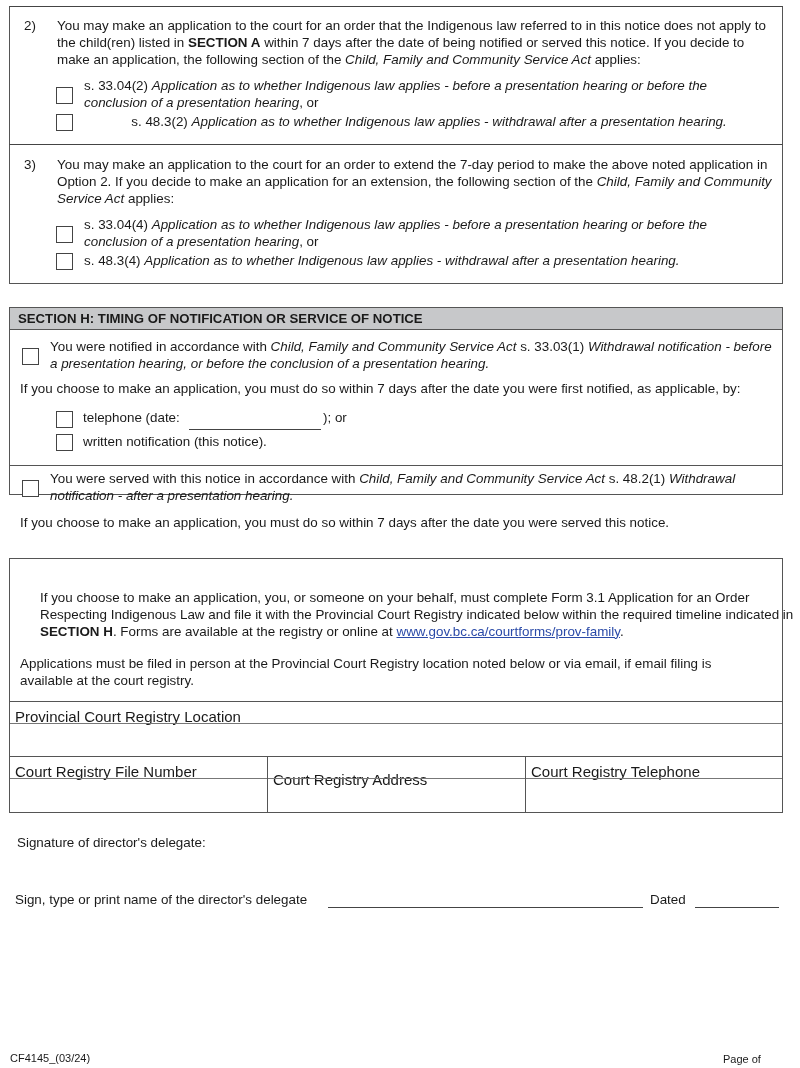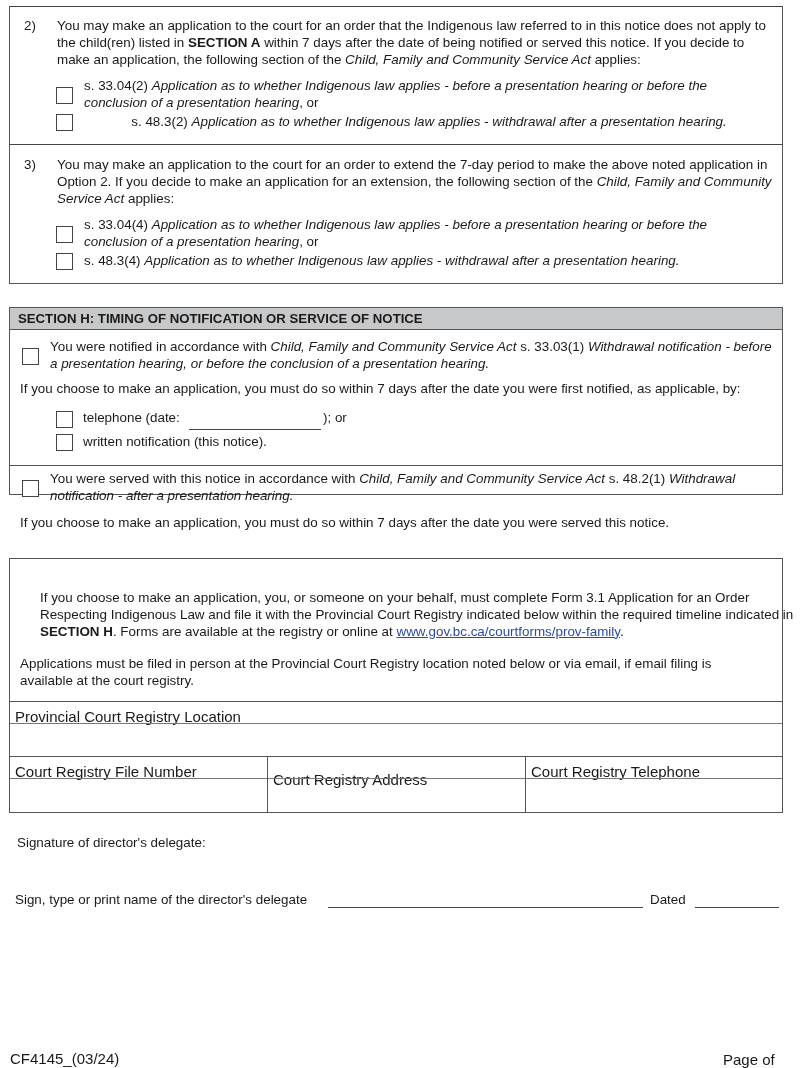--- a/index.html
+++ b/index.html
@@ -36,21 +36,21 @@
   }
   .sec-header {
     height: 22px; background: #c7c8ca; border-bottom: 1px solid #555;
     font-weight: bold; font-size: 13.2px; line-height: 22px; padding-left: 8px;
     color: #1a1a1a;
   }
   .divider { position: absolute; left: 0; right: 0; height: 0; border-top: 1px solid #555; }
   .vdiv { position: absolute; top: 0; bottom: 0; width: 0; border-left: 1px solid #555; }
   .field-label { position: absolute; font-size: 15px; line-height: 14px; color: #1a1a1a; }
   .link { color: #2a4aa8; text-decoration: underline; }
-  .small { font-size: 15px; line-height: 11px; }
+  .small { font-size: 11px; line-height: 11px; }
 </style>
 </head>
 <body>
 
 <div class="optbox" style="top:6px; height:139px;">
   <span class="opt-num" style="top:11px;">2)</span>
   <div class="opt-text" style="top:11px; line-height:16.8px;">
     <span>You may make an application to the court for an order that the Indigenous law referred to in this notice does not apply to the child(ren) listed in </span><b>SECTION A</b><span> within 7 days after the date of being notified or served this notice. If you decide to make an application, the following section of the </span><i>Child, Family and Community Service Act</i><span> applies:</span>
   </div>
   <div class="cb" style="left:46px; top:80px;"></div>

